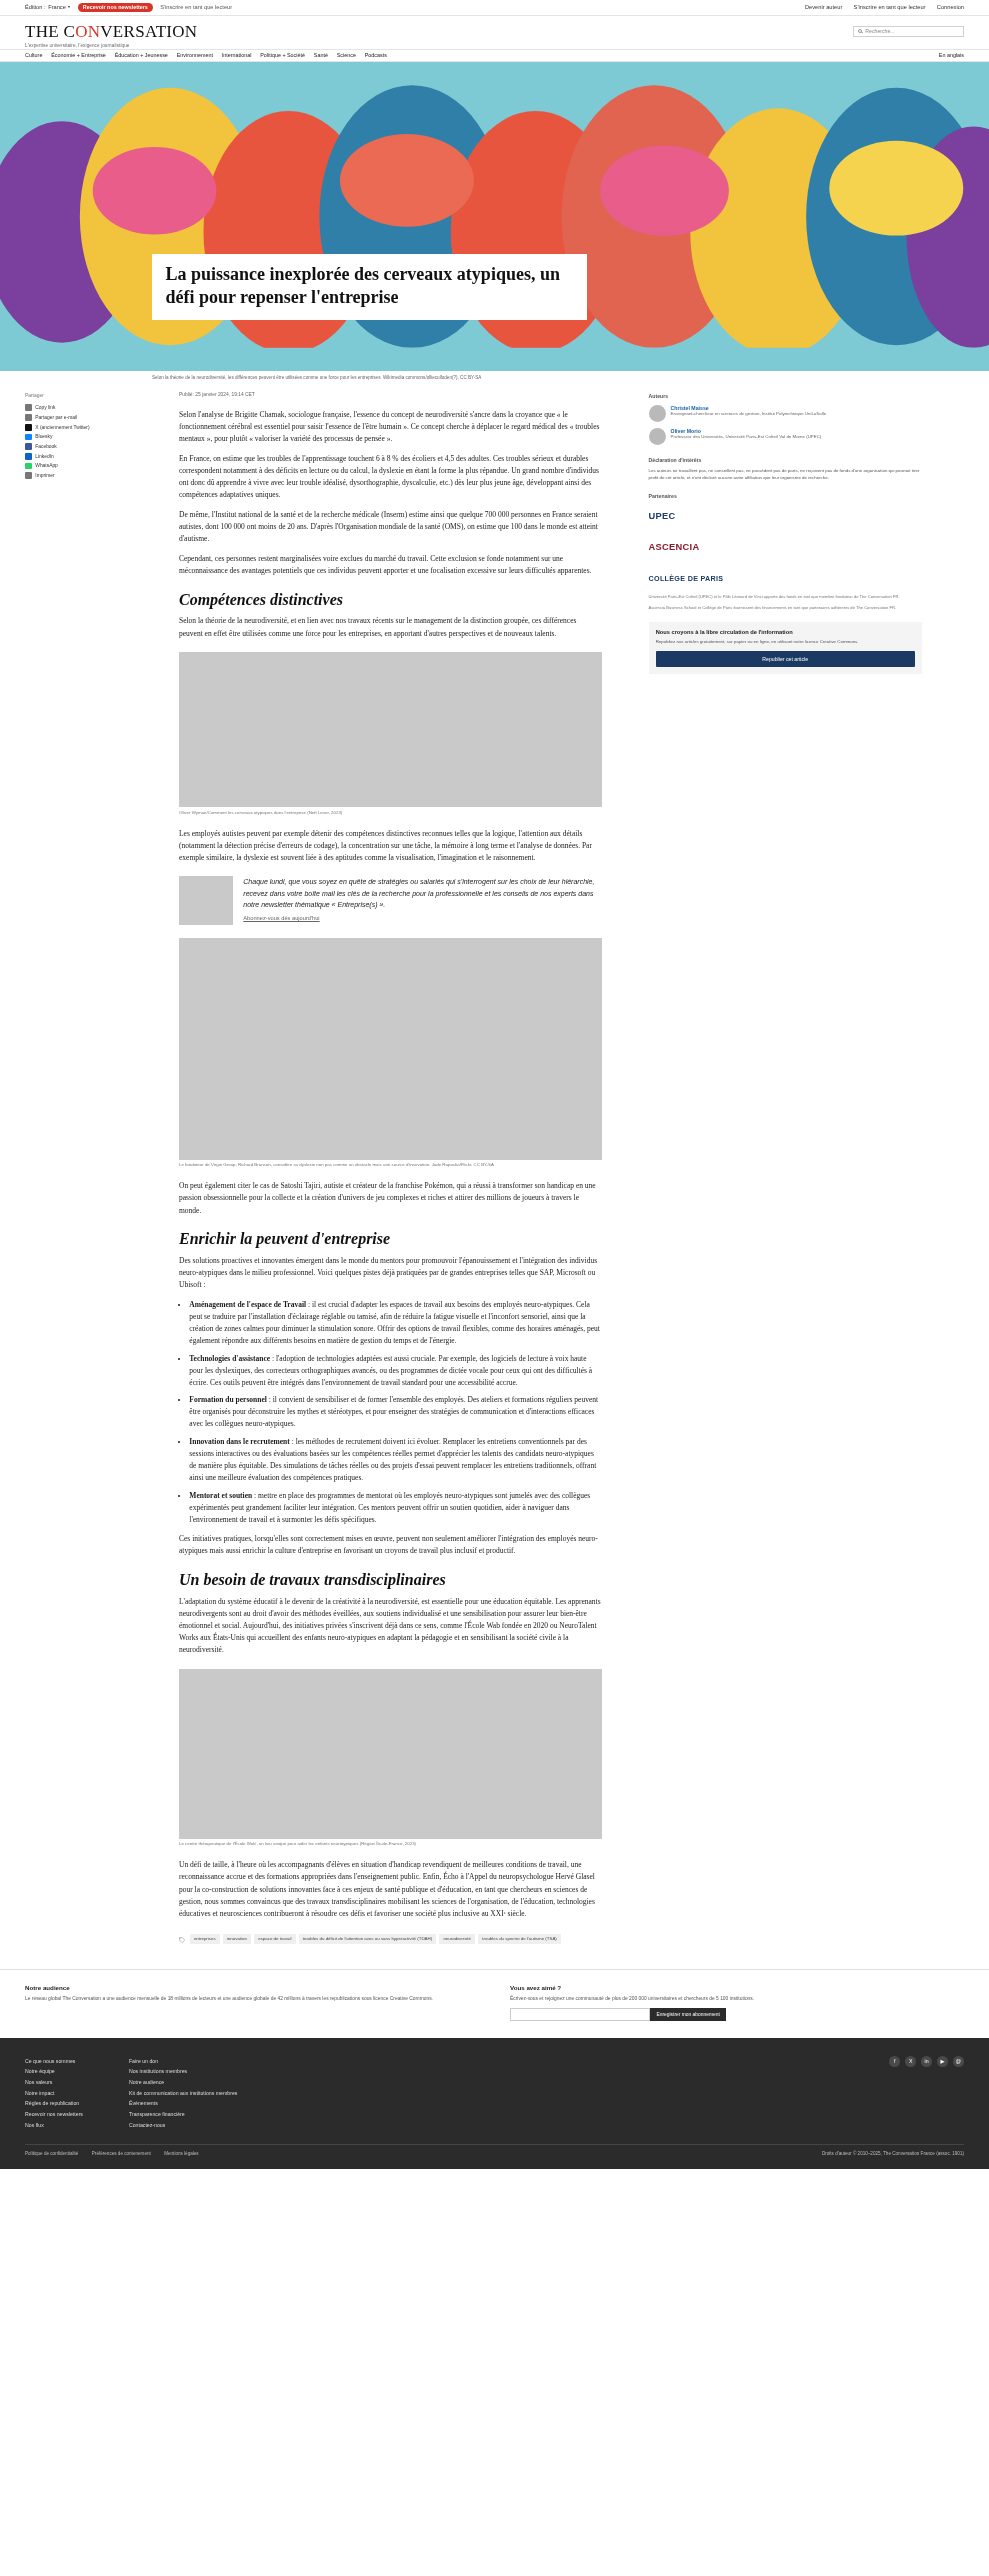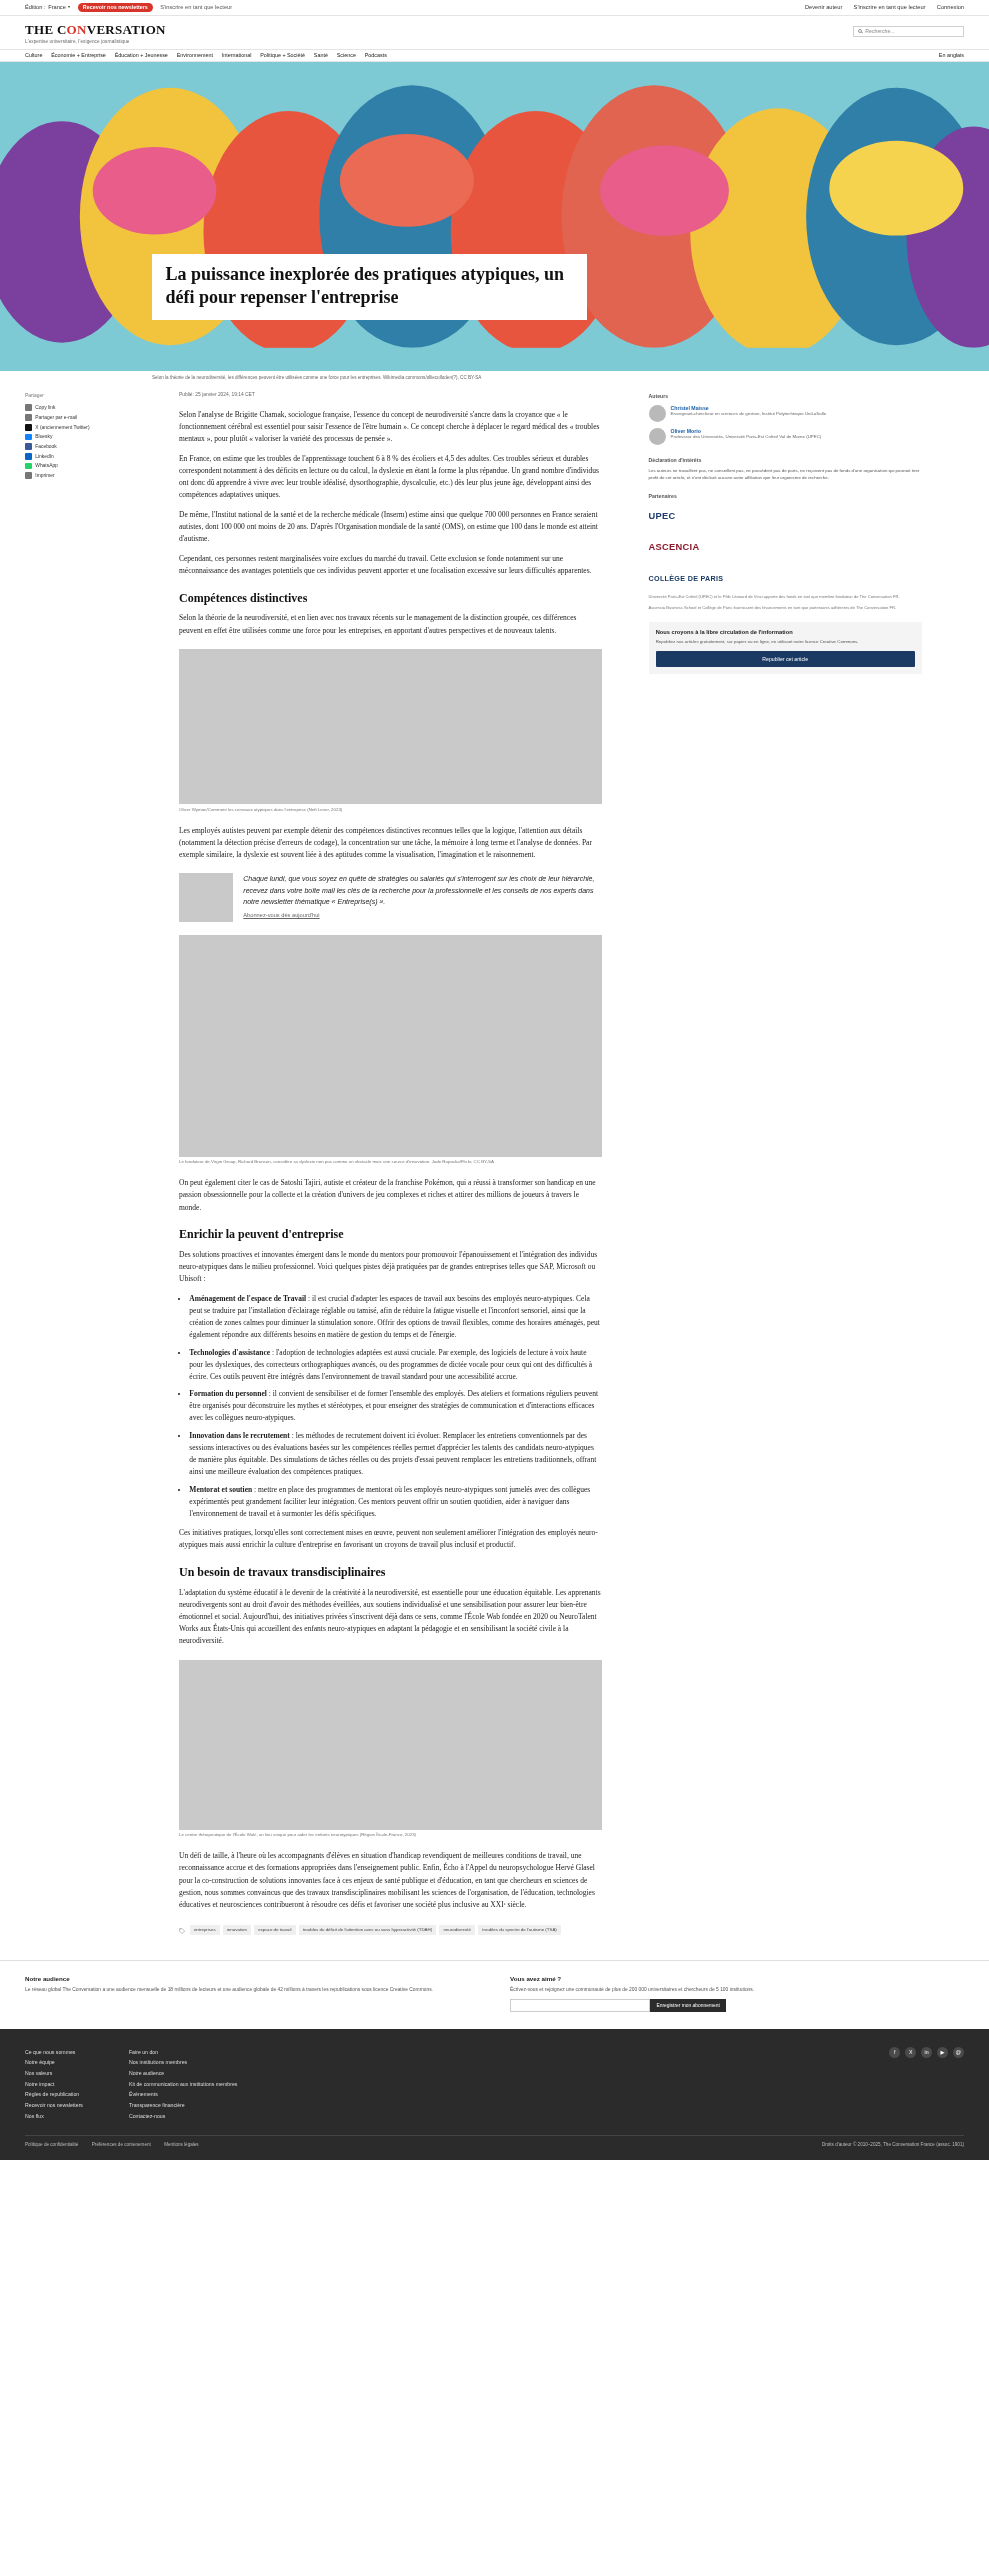--- a/index.html
+++ b/index.html
@@ -38,24 +38,24 @@
 
   
   .masthead {
     background:#fff;
     padding:6.2px 25px 0 25px;
     position:relative;
     height:33px;
   }
   .logo {
     font-family:"Liberation Serif", serif;
-    font-size:13px;
+    font-size:17px;
     letter-spacing:0.3px;
     color:#111;
-    font-weight:700;
+    font-weight:400;
   }
   .logo .accent { color:#d8352a; }
   .tagline {
     font-family:"Liberation Sans", sans-serif;
     font-size:4.6px;
     color:#666;
     margin-top:1.5px;
     letter-spacing:0.1px;
   }
   .searchbox {
@@ -137,24 +137,25 @@
   .article p {
     font-family:"Liberation Serif", serif;
     font-size:7.5px;
     line-height:1.62;
     margin:0 0 7.7px 0;
     color:#1a1a1a;
     text-align:left;
   }
   .article h2 {
     font-family:"Liberation Serif", serif;
-    font-size:12px;
+    font-size:16px;
     font-weight:700;
     margin:13.4px 0 6.7px 0;
     color:#111;
+    font-style:italic;
   }
   .article ul { margin:0 0 7.7px 0; padding-left:10.3px; }
   .article li {
     font-family:"Liberation Serif", serif;
     font-size:7.5px;
     line-height:1.6;
     margin-bottom:5.7px;
   }
   .figure { margin:12.4px 0 11.3px 0; }
   .figure .ph { width:100%; background:#c9c9c9; }
@@ -303,21 +304,21 @@
     <ellipse cx="1740" cy="300" rx="175" ry="250" fill="#2f7fa8"></ellipse>
     <ellipse cx="1890" cy="340" rx="130" ry="215" fill="#7b3f9e"></ellipse>
 
     <ellipse cx="300" cy="250" rx="120" ry="85" fill="#e85d8a"></ellipse>
     <ellipse cx="790" cy="230" rx="130" ry="90" fill="#ea6a53"></ellipse>
     <ellipse cx="1290" cy="250" rx="125" ry="88" fill="#e85d8a"></ellipse>
     <ellipse cx="1740" cy="245" rx="130" ry="92" fill="#f6d34f"></ellipse>
     <rect x="0" y="555" width="1920" height="45" fill="#7ecad4"></rect>
   </svg>
   <div class="hero-title">
-    <h1>La puissance inexplorée des pratiques atypiques, un défi pour repenser l'entreprise</h1>
+    <h1>La puissance inexplorée des cerveaux atypiques, un défi pour repenser l'entreprise</h1>
   </div>
 </div>
 <div class="hero-caption">Selon la théorie de la neurodiversité, les différences peuvent être utilisées comme une force pour les entreprises. Wikimedia commons/ollieculloden(?), CC BY-SA</div>
 
 <div class="wrap">
   <div class="cols">
 
     <aside class="rail-left">
       <div class="rl-head">Partager</div>
       <div class="share-list">

